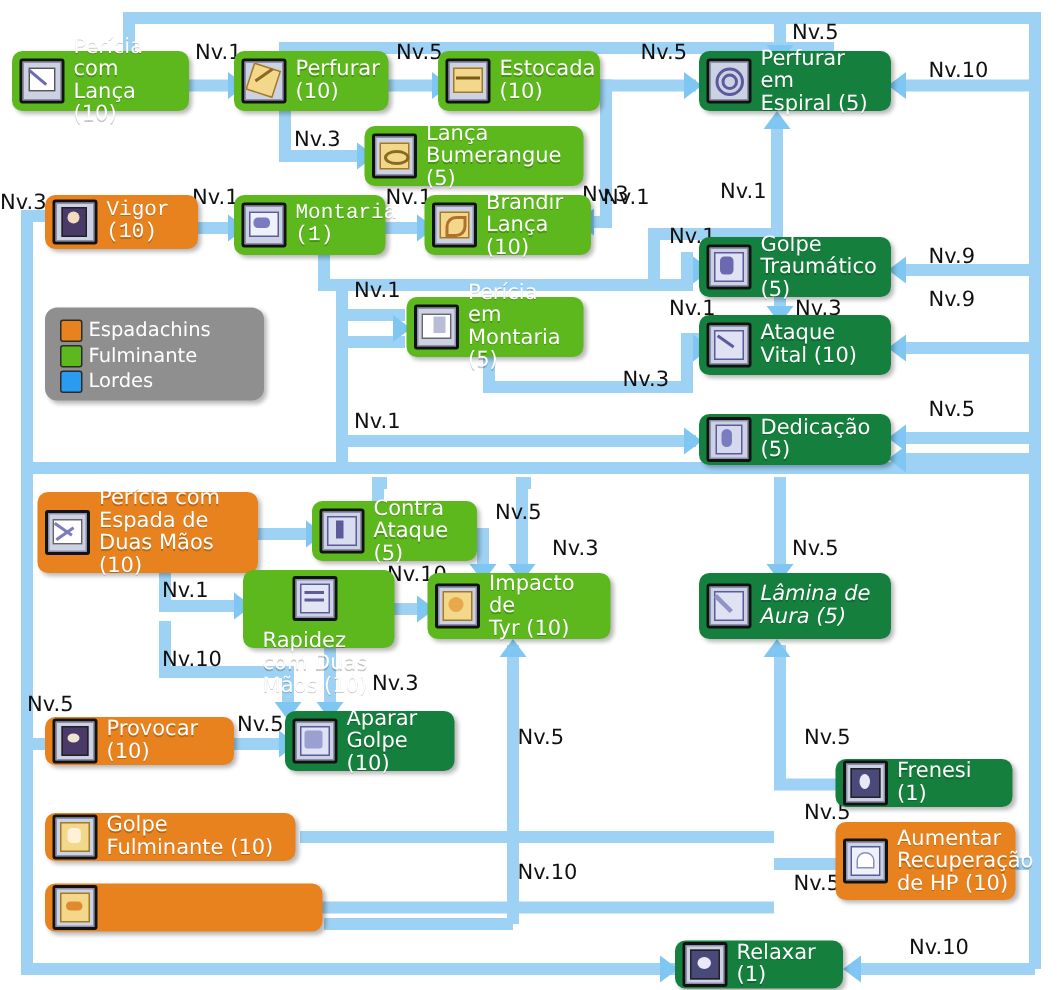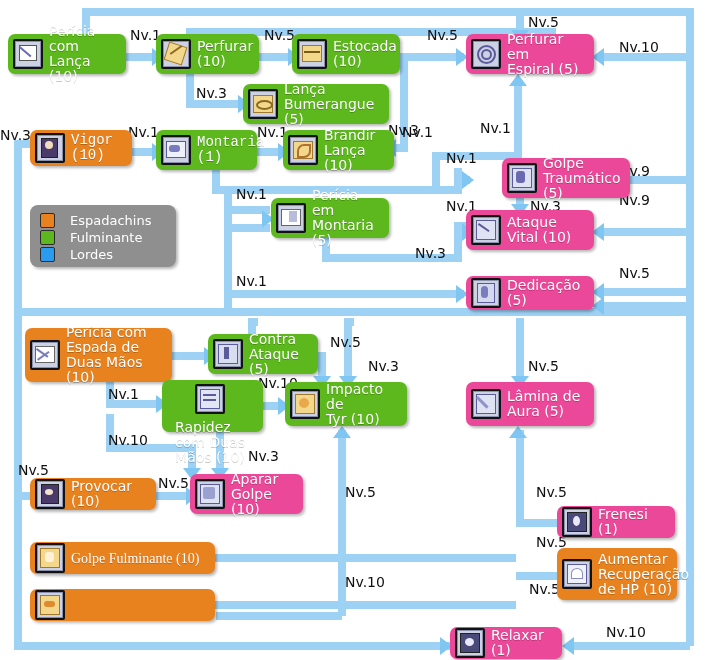--- a/index.html
+++ b/index.html
@@ -21,33 +21,33 @@
        font-family:"DejaVu Sans","Liberation Sans",sans-serif;}
 
   
   .node{position:absolute;display:flex;align-items:center;gap:6px;
         border-radius:7px;padding:4px 10px 4px 5px;
         box-shadow:2px 2px 3px rgba(0,0,0,.28);
         box-sizing:border-box;}
   .node .nm{color:#fff;font-size:14px;line-height:15px;white-space:pre-line;
             text-shadow:0 1px 0 rgba(0,0,0,.22);}
   .node.green{background:#5cb81c;}
-  .node.blue{background:#ec4899;}
+  .node.blue{background:#15803d;}
   .node.orange{background:#e8821e;}
 
   .ico{width:26px;height:26px;flex:0 0 26px;border:2px solid #121212;
        background:#cdd1e4;border-radius:2px;position:relative;overflow:hidden;
        box-shadow:inset 0 0 0 1px #8b90ad;}
   .ico i{position:absolute;display:block;}
 
   
   #legend{position:absolute;left:30px;top:205px;width:146px;height:62px;
           background:#8f8f8f;border-radius:8px;box-shadow:2px 2px 3px rgba(0,0,0,.28);
           padding:7px 10px;box-sizing:border-box;}
-  #legend .row{display:flex;align-items:center;gap:15px;height:17px;}
+  #legend .row{display:flex;align-items:center;gap:4px;height:17px;}
   #legend .sw{width:13px;height:13px;border:1px solid #2b2b2b;border-radius:2px;}
   #legend .lb{color:#fff;font-size:13px;line-height:14px;}
 </style>
 </head>
 <body>
 
 <div id="stage">
 
   <div class="wire v" style="left:14px;top:140px;height:510px;"></div>
   <div class="wire h" style="left:14px;top:642px;width:440px;"></div>
@@ -303,21 +303,21 @@
 
   <div class="node green" style="left:283px;top:130px;width:111px;height:40px;">
     <span class="ico">
         <i style="left:3px;top:4px;width:18px;height:16px;background:#f3d78a;border:1px solid #a07a2a;"></i>
         <i style="left:7px;top:7px;width:10px;height:10px;border:2px solid #b07030;border-radius:50% 0 50% 0;"></i>
       </span>
     <span class="nm">Brandir
 Lança (10)</span>
   </div>
 
-  <div class="node blue" style="left:466px;top:158px;width:128px;height:40px;margin-left:36px;">
+  <div class="node blue" style="left:466px;top:158px;width:128px;height:40px;">
     <span class="ico">
         <i style="left:3px;top:3px;width:18px;height:18px;background:#dfe2f2;border:1px solid #5b5b9c;"></i>
         <i style="left:7px;top:6px;width:9px;height:12px;background:#6a6ab0;border-radius:3px;"></i>
       </span>
     <span class="nm">Golpe
 Traumático (5)</span>
   </div>
 
   <div class="node green" style="left:271px;top:198px;width:118px;height:40px;">
     <span class="ico">
@@ -378,21 +378,21 @@
 
   <div class="node green" style="left:285px;top:382px;width:122px;height:44px;">
     <span class="ico">
         <i style="left:3px;top:3px;width:18px;height:18px;background:#f3d78a;border:1px solid #a07a2a;"></i>
         <i style="left:7px;top:7px;width:10px;height:10px;background:#e8a84c;border-radius:50%;"></i>
       </span>
     <span class="nm">Impacto de
 Tyr (10)</span>
   </div>
 
-  <div class="node blue" style="left:466px;top:382px;width:128px;height:44px;">
+  <div class="node blue" style="left:466px;top:382px;width:128px;height:44px;font-style:italic;">
     <span class="ico">
         <i style="left:3px;top:3px;width:18px;height:18px;background:#dfe2f2;border:1px solid #5b5b9c;"></i>
         <i style="left:5px;top:5px;width:15px;height:3px;background:#8f93c8;transform:rotate(45deg);transform-origin:0 0;"></i>
       </span>
     <span class="nm">Lâmina de
 Aura (5)</span>
   </div>
 
   <div class="node orange" style="left:30px;top:478px;width:126px;height:32px;">
     <span class="ico">
@@ -412,21 +412,21 @@
   </div>
 
   <div class="node blue" style="left:557px;top:506px;width:118px;height:32px;">
     <span class="ico">
         <i style="left:3px;top:3px;width:18px;height:18px;background:#4a4a7a;border:1px solid #222;"></i>
         <i style="left:9px;top:7px;width:7px;height:10px;background:#e8e8f8;border-radius:50%;"></i>
       </span>
     <span class="nm">Frenesi (1)</span>
   </div>
 
-  <div class="node orange" style="left:30px;top:542px;width:185px;height:32px;font-family:Liberation Serif, serif;">
+  <div class="node orange" style="left:30px;top:542px;width:167px;height:32px;">
     <span class="ico">
         <i style="left:3px;top:3px;width:18px;height:18px;background:#f3d78a;border:1px solid #a07a2a;"></i>
         <i style="left:8px;top:7px;width:9px;height:10px;background:#fff0d8;border-radius:3px;"></i>
       </span>
     <span class="nm">Golpe Fulminante (10)</span>
   </div>
 
   <div class="node orange" style="left:557px;top:548px;width:120px;height:52px;">
     <span class="ico">
         <i style="left:3px;top:3px;width:18px;height:18px;background:#eef0fa;border:1px solid #5b5b9c;"></i>

